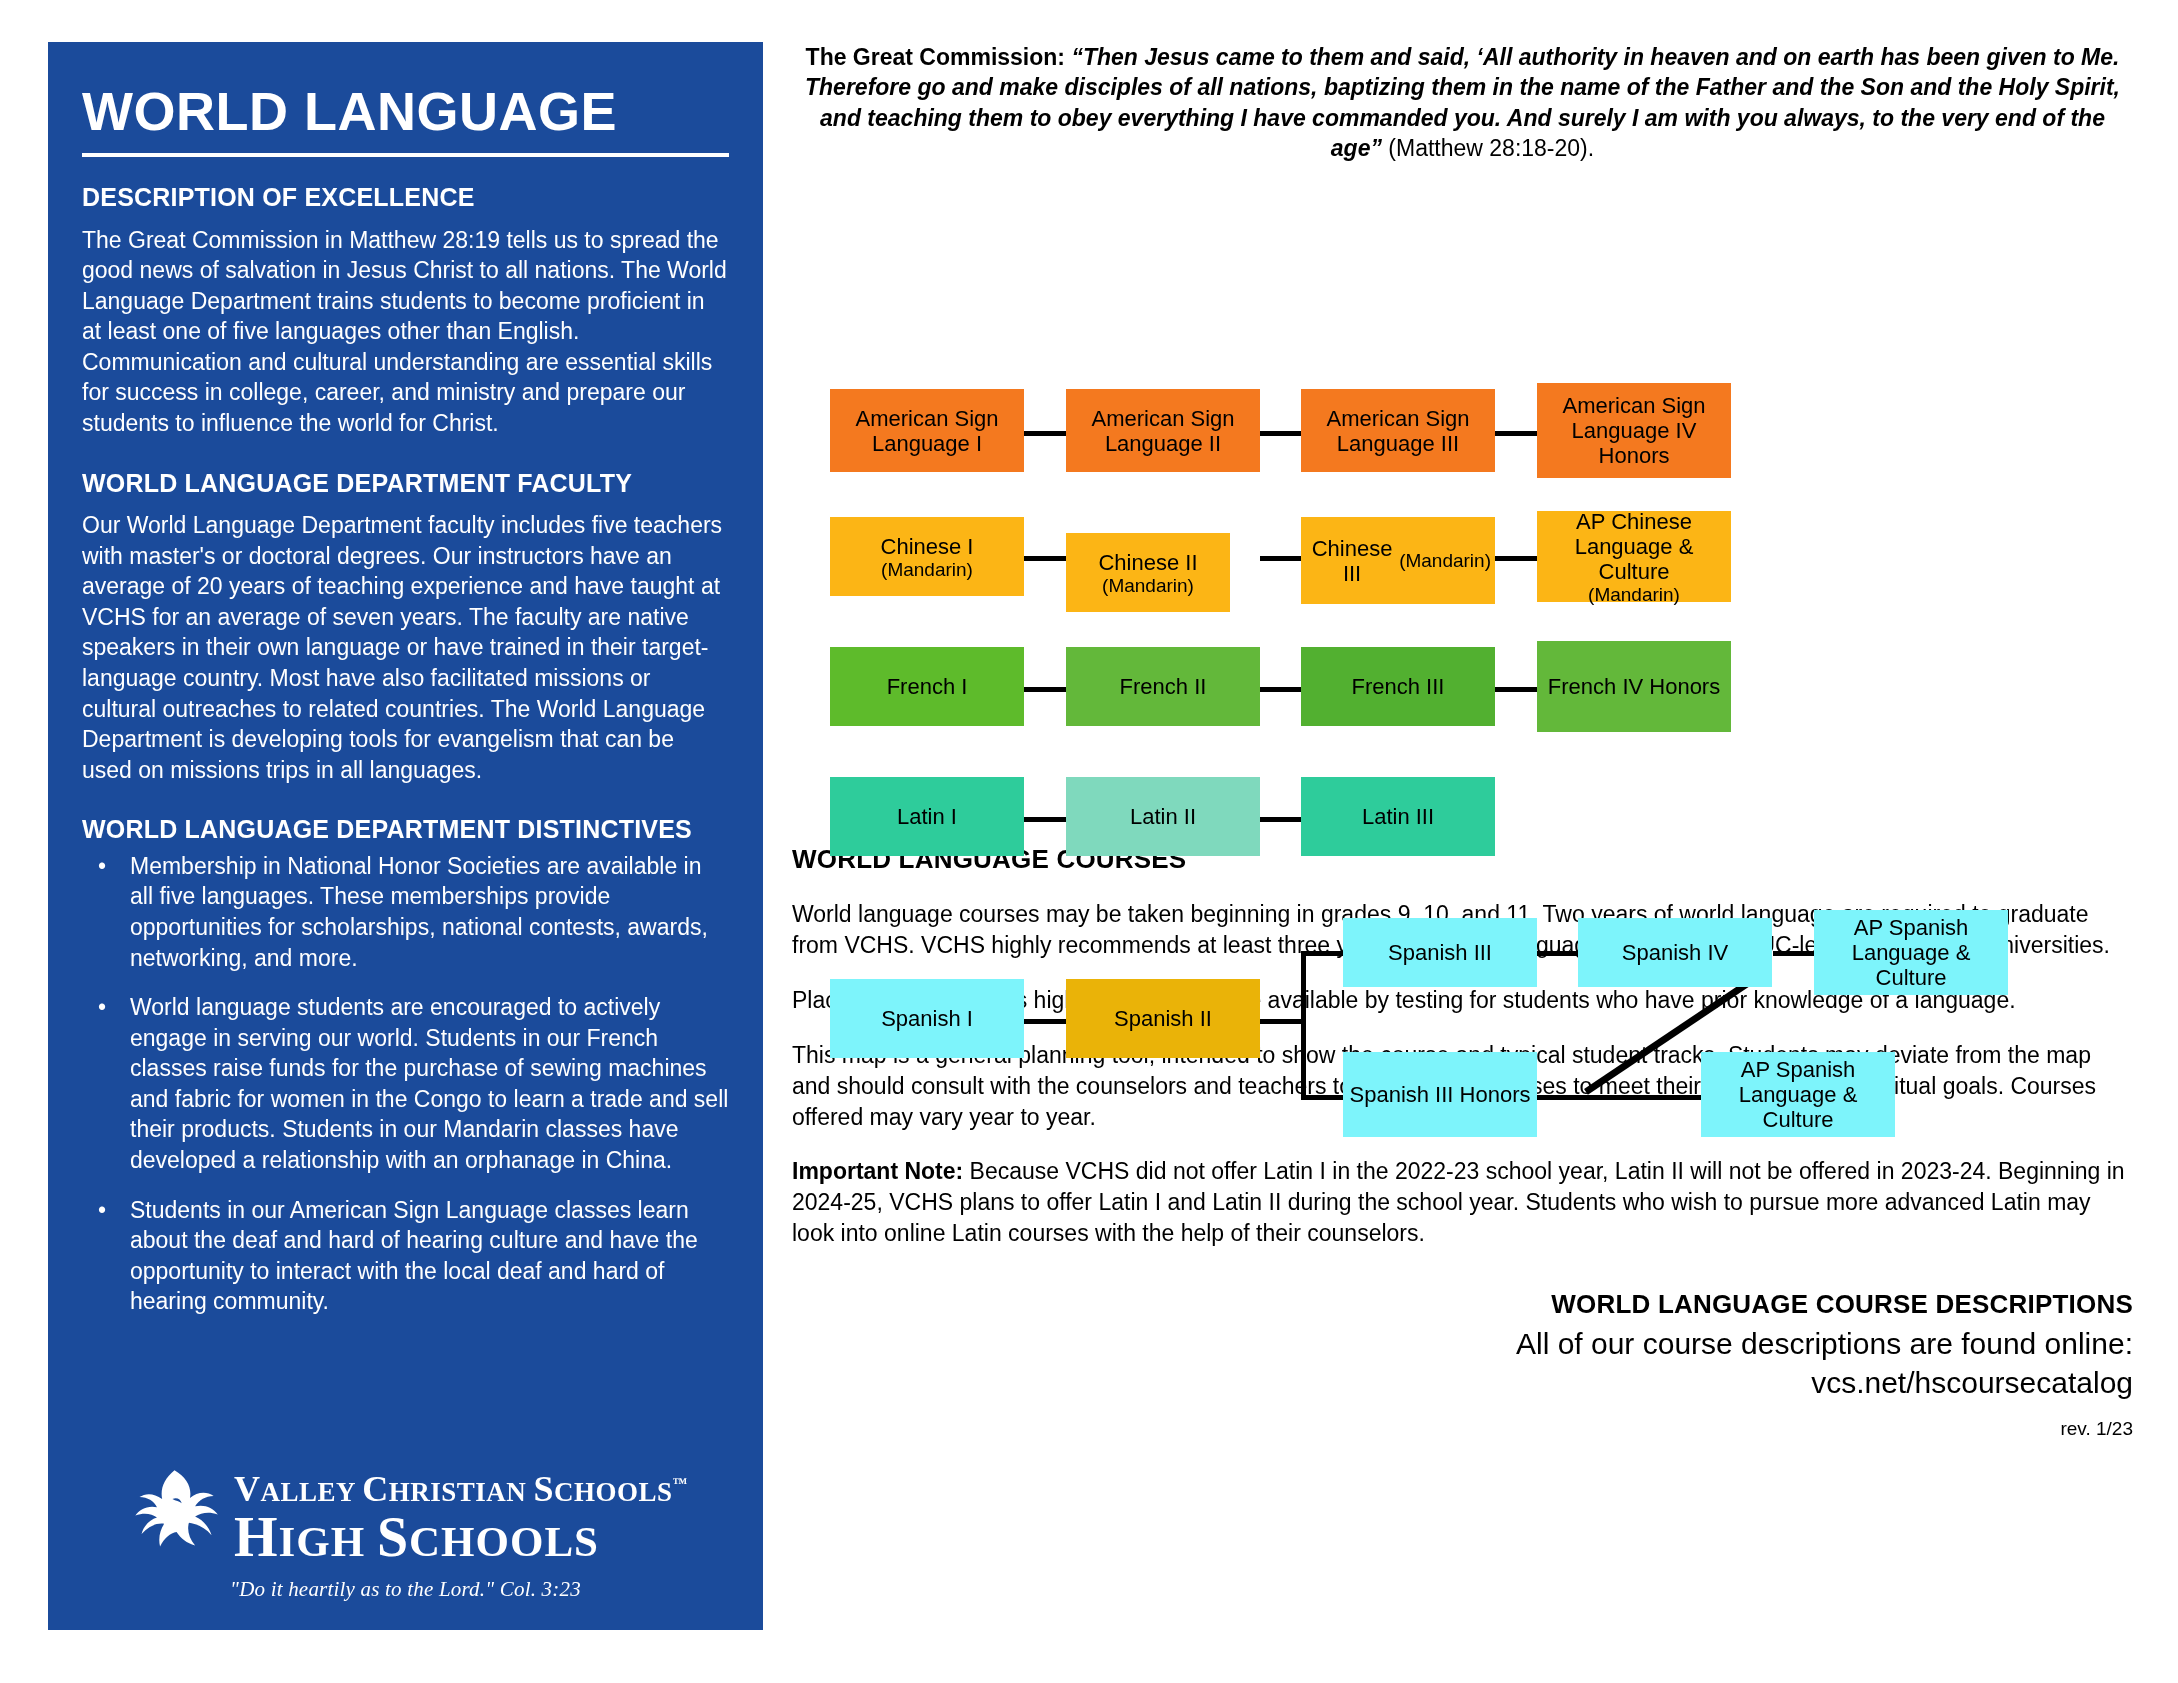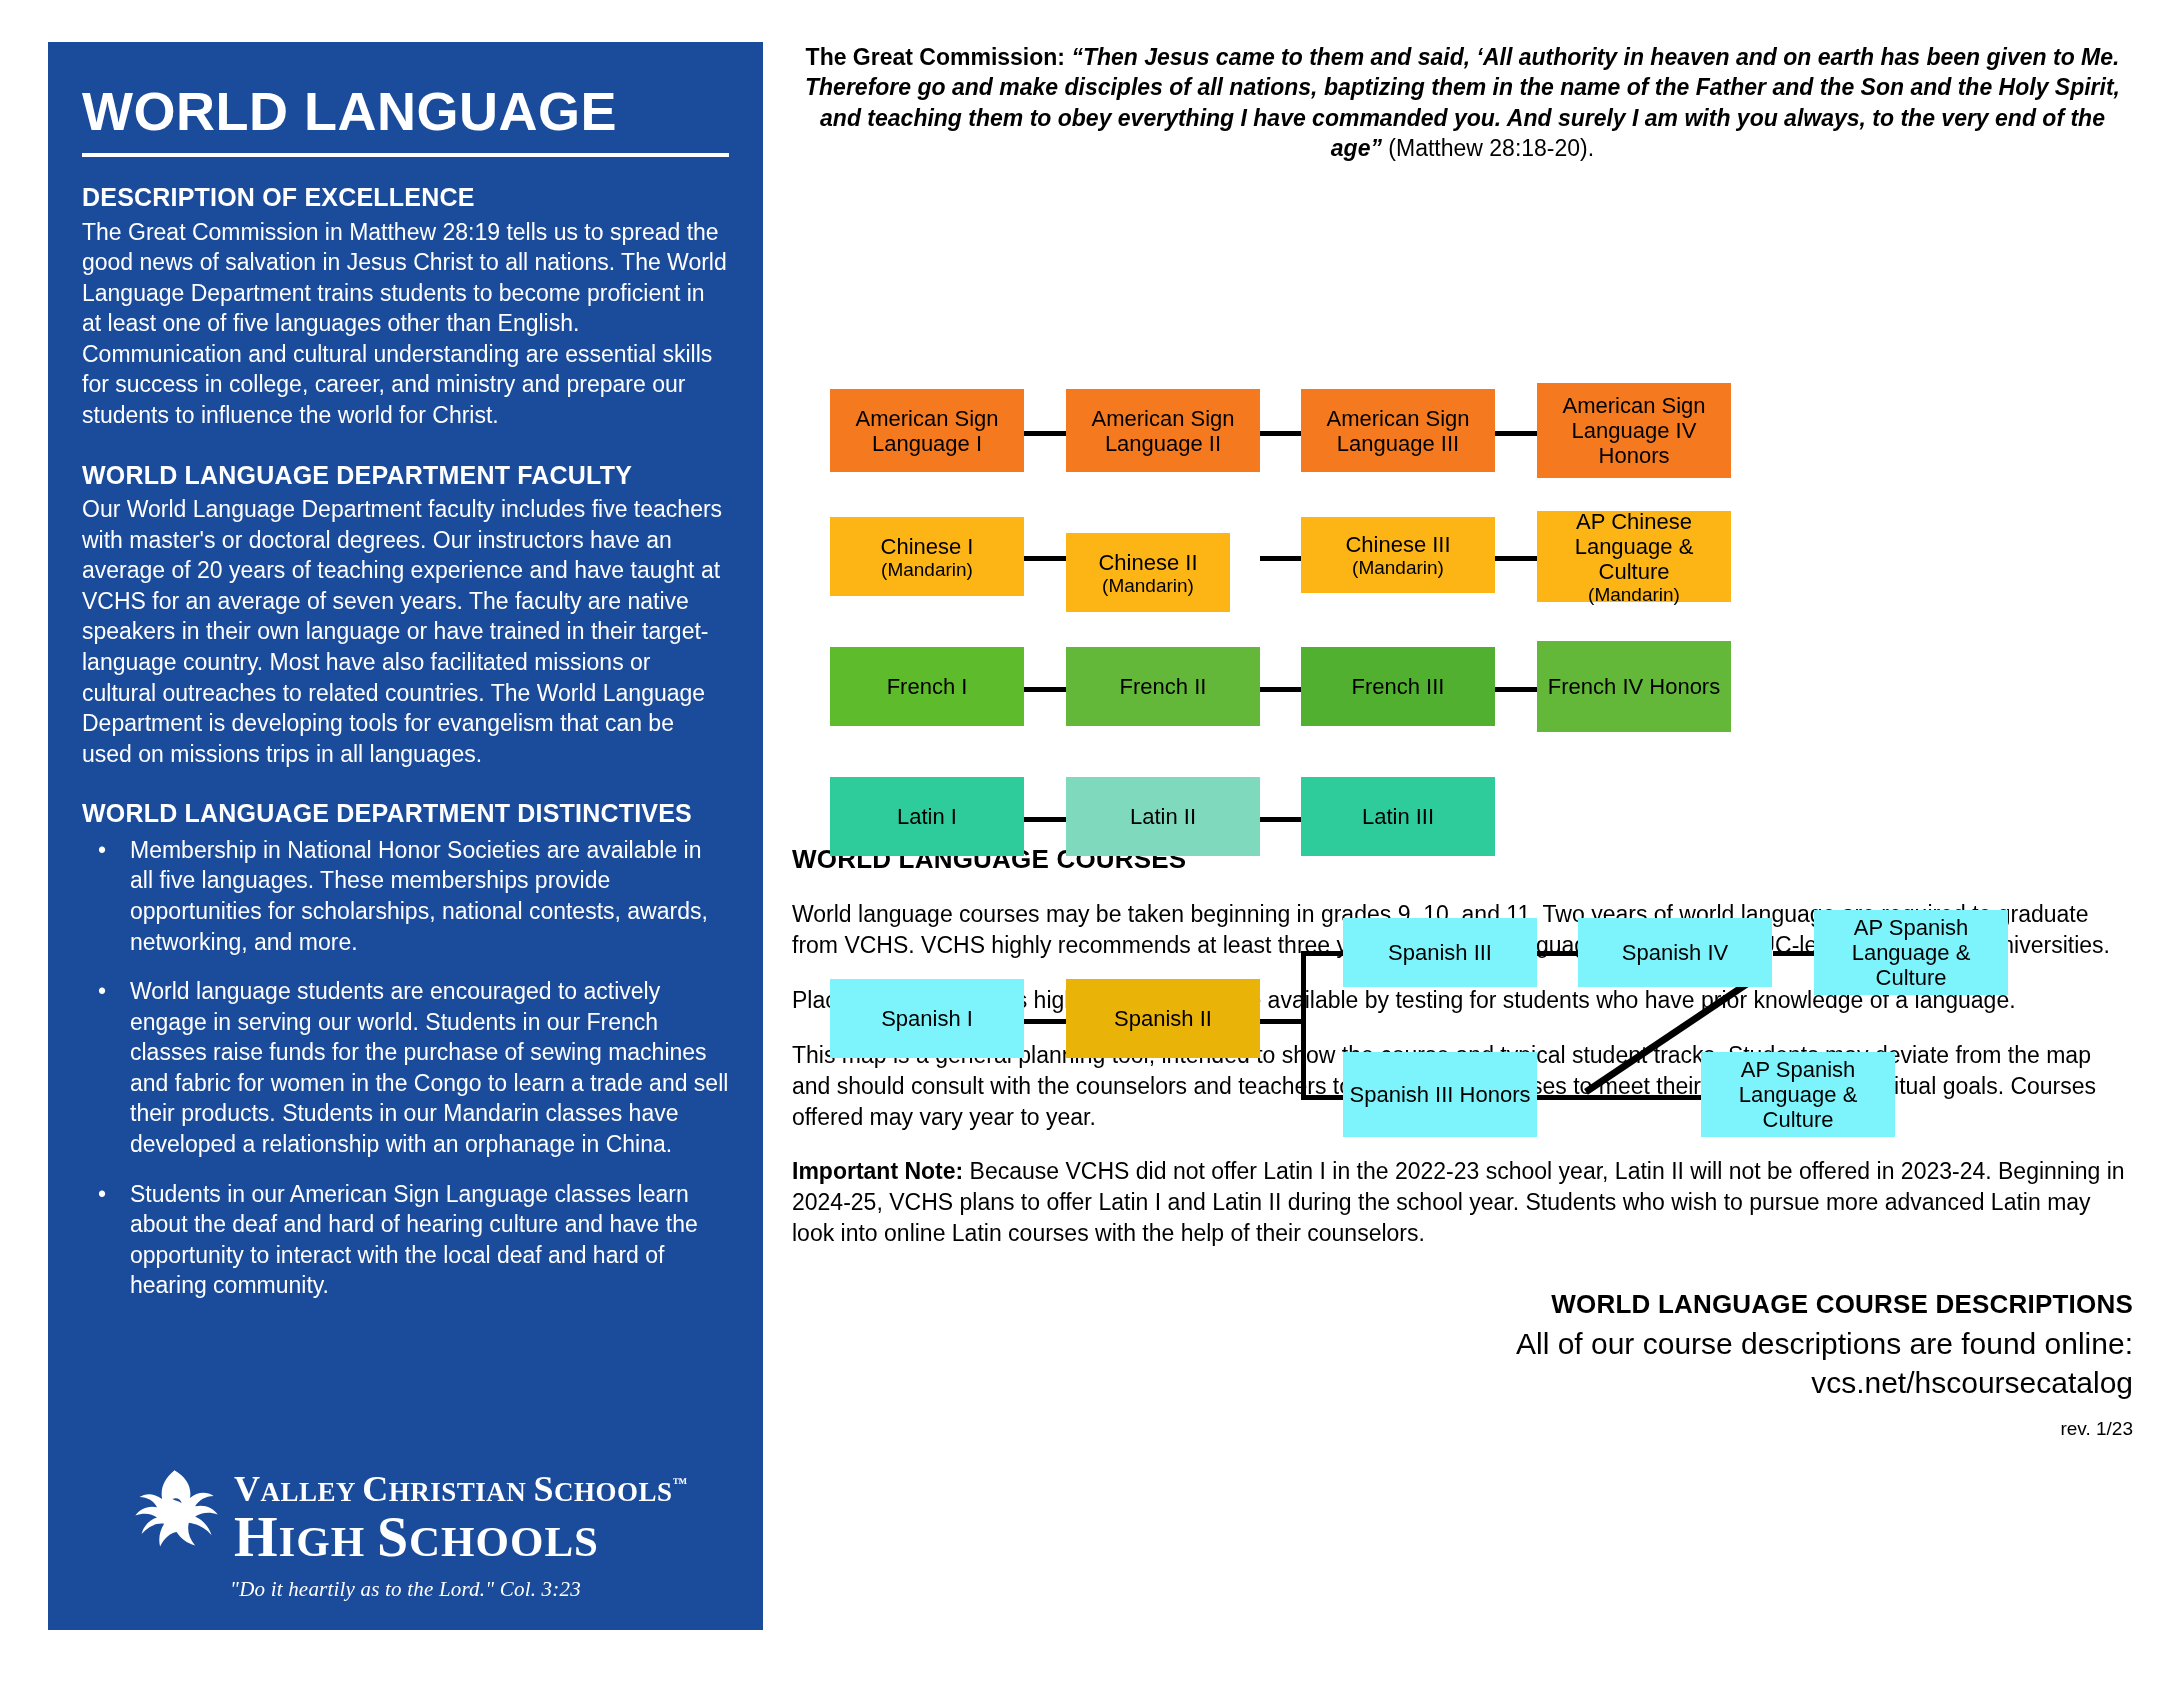--- a/index.html
+++ b/index.html
@@ -40,21 +40,21 @@
   .sec-head {
     font-size: 25px;
     font-weight: bold;
     letter-spacing: 0.2px;
     line-height: 1.18;
     margin: 0 0 4px 0;
   }
   .sec-body {
     font-size: 23px;
     line-height: 1.33;
-    margin: 4px 0 30px 0;
+    margin: 12px 0 30px 0;
   }
   ul.distinctives {
     list-style: none;
     margin: 6px 0 0 0;
     padding: 0;
   }
   ul.distinctives li {
     position: relative;
     padding-left: 48px;
     font-size: 23px;
@@ -257,21 +257,21 @@
     <div class="conn h" style="left:665px; top:367px; width:42px;"></div>
 
     <div class="node" style="left:0px; top:328px; width:194px; height:79px; background:#fcb515; flex-direction:column;">
       <span>Chinese I</span>
       <span class="sub">(Mandarin)</span>
     </div>
     <div class="node" style="left:236px; top:344px; width:164px; height:79px; background:#fcb515; flex-direction:column;">
       <span>Chinese II</span>
       <span class="sub">(Mandarin)</span>
     </div>
-    <div class="node" style="left:471px; top:328px; width:194px; height:76px; background:#fcb515; flex-direction:column;text-align:center;">
+    <div class="node" style="left:471px; top:328px; width:194px; height:87px; background:#fcb515; flex-direction:row;text-align:center;">
       <span>Chinese III</span>
       <span class="sub">(Mandarin)</span>
     </div>
     <div class="node" style="left:707px; top:322px; width:194px; height:91px; background:#fcb515; flex-direction:column;">
       <span>AP Chinese Language &amp; Culture</span>
       <span class="sub">(Mandarin)</span>
     </div>
 
     <div class="conn h" style="left:194px; top:498px; width:42px;"></div>
     <div class="conn h" style="left:430px; top:498px; width:42px;"></div>

